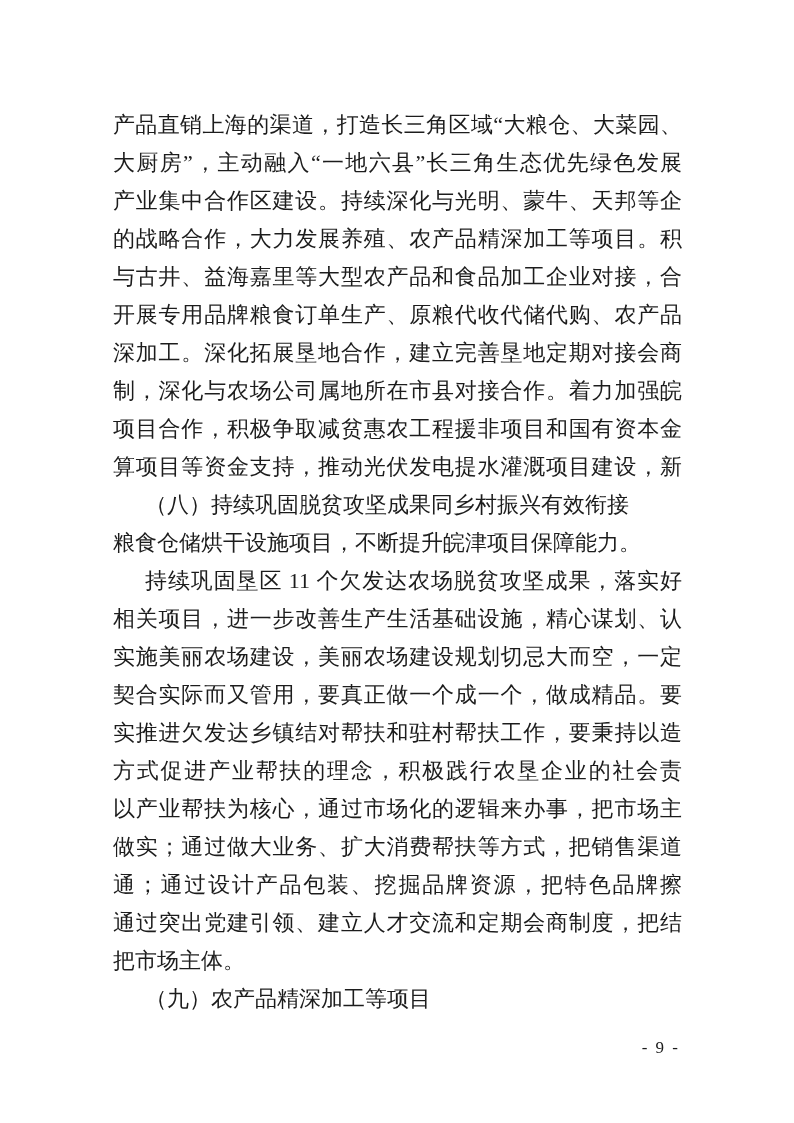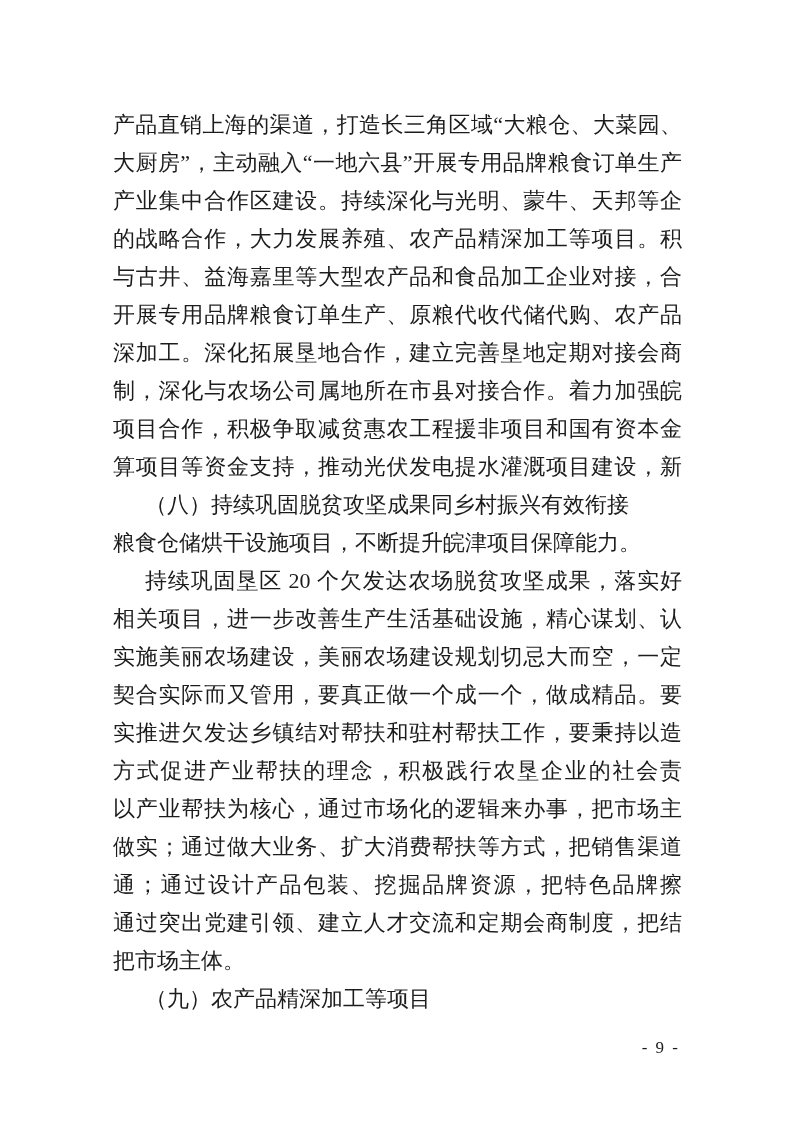--- a/index.html
+++ b/index.html
@@ -48,32 +48,32 @@
     line-height: 20px;
     color: #1c1c1c;
   }
 </style>
 </head>
 <body>
 
 <div class="page">
   <div class="doc-body" id="doc-body">
       <div class="line just">产品直销上海的渠道，打造长三角区域“大粮仓、大菜园、</div>
-      <div class="line just">大厨房”，主动融入“一地六县”开展专用品牌粮食订单生产</div>
+      <div class="line just">大厨房”，主动融入“一地六县”长三角生态优先绿色发展</div>
       <div class="line just">产业集中合作区建设。持续深化与光明、蒙牛、天邦等企业</div>
       <div class="line just">的战略合作，大力发展养殖、农产品精深加工等项目。积极</div>
       <div class="line just">与古井、益海嘉里等大型农产品和食品加工企业对接，合作</div>
       <div class="line just">开展专用品牌粮食订单生产、原粮代收代储代购、农产品精</div>
       <div class="line just">深加工。深化拓展垦地合作，建立完善垦地定期对接会商机</div>
       <div class="line just">制，深化与农场公司属地所在市县对接合作。着力加强皖津</div>
       <div class="line just">项目合作，积极争取减贫惠农工程援非项目和国有资本金预</div>
       <div class="line just">算项目等资金支持，推动光伏发电提水灌溉项目建设，新建</div>
       <div class="line ind">（八）持续巩固脱贫攻坚成果同乡村振兴有效衔接</div>
       <div class="line">粮食仓储烘干设施项目，不断提升皖津项目保障能力。</div>
-      <div class="line just ind">持续巩固垦区 20 个欠发达农场脱贫攻坚成果，落实好</div>
+      <div class="line just ind">持续巩固垦区 11 个欠发达农场脱贫攻坚成果，落实好</div>
       <div class="line just">相关项目，进一步改善生产生活基础设施，精心谋划、认真</div>
       <div class="line just">实施美丽农场建设，美丽农场建设规划切忌大而空，一定要</div>
       <div class="line just">契合实际而又管用，要真正做一个成一个，做成精品。要扎</div>
       <div class="line just">实推进欠发达乡镇结对帮扶和驻村帮扶工作，要秉持以造血</div>
       <div class="line just">方式促进产业帮扶的理念，积极践行农垦企业的社会责任，</div>
       <div class="line just">以产业帮扶为核心，通过市场化的逻辑来办事，把市场主体</div>
       <div class="line just">做实；通过做大业务、扩大消费帮扶等方式，把销售渠道打</div>
       <div class="line just">通；通过设计产品包装、挖掘品牌资源，把特色品牌擦亮；</div>
       <div class="line just">通过突出党建引领、建立人才交流和定期会商制度，把结对</div>
       <div class="line">把市场主体。</div>

